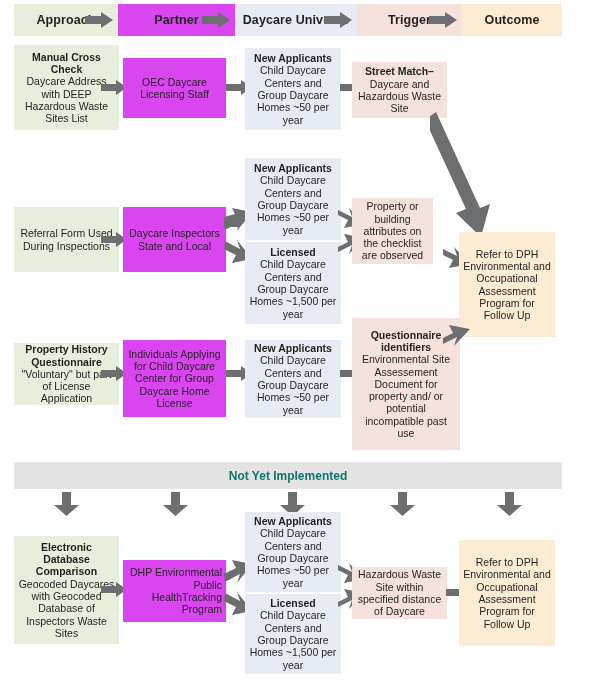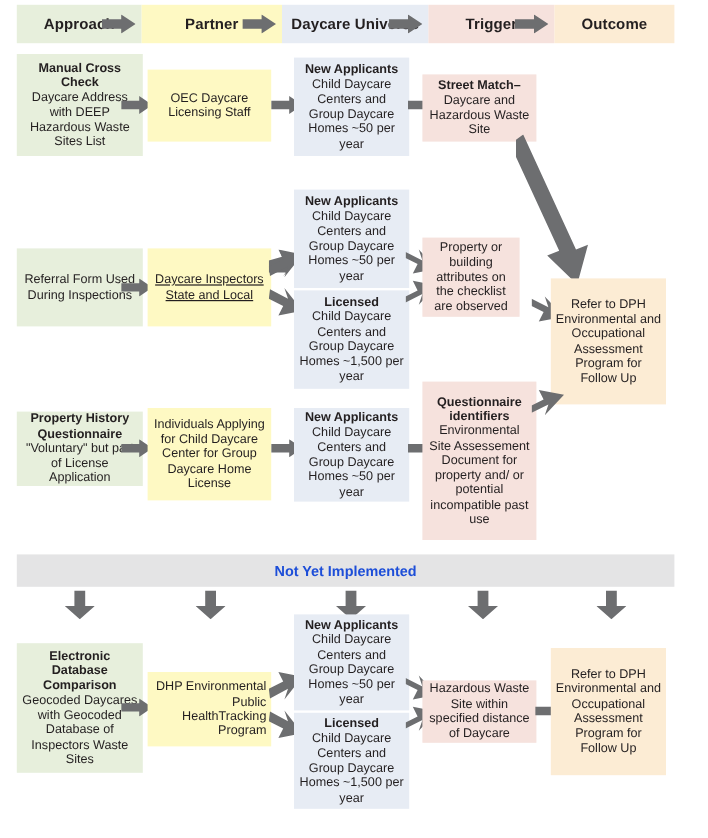--- a/index.html
+++ b/index.html
@@ -60,21 +60,21 @@
     width: 100%;
     font-size: 10.5px;
   }
   .box .hd {
     font-weight: bold;
     display: block;
   }
 
   
   .c-approach { background: #e7efdc; }
-  .c-partner  { background: #fef9c3; }
+  .c-partner  { background: #d946ef; }
   .c-universe { background: #e7ecf4; }
   .c-trigger  { background: #f6e2dd; }
   .c-outcome  { background: #fcecd4; }
   .c-band     { background: #e4e4e5; }
 
   
   .arrow-r, .arrow-d {
     position: absolute;
   }
   .arrow-r svg, .arrow-d svg, .arrow-diag svg { display: block; }
@@ -87,21 +87,21 @@
     top: 462px;
     width: 548px;
     height: 27px;
     display: flex;
     align-items: center;
     justify-content: center;
   }
   .nyi-label {
     font-size: 12px;
     font-weight: bold;
-    color: #1d4ed8;
+    color: #0f766e;
   }
 </style>
 </head>
 <body>
 
 <div id="canvas">
 
   <div class="header-band">
     <div class="hdr-seg c-approach" style="left:0px;width:104px;">
       <span class="hdr-label">Approach</span>
@@ -184,21 +184,21 @@
   <div class="box c-approach" style="left:14px;top:207px;width:105px;height:65px;">
     <span class="txt"><span>Referral Form Used During Inspections</span></span>
   </div>
 
   <div class="arrow-r" style="left:101px;top:232px;">
     <svg width="26" height="15" viewBox="0 0 26 15">
         <path d="M0 4 H15 V0 L26 7.5 L15 15 V11 H0 Z" fill="#6d6e70"></path>
       </svg>
   </div>
 
-  <div class="box c-partner" style="left:123px;top:207px;width:103px;height:65px;text-decoration:underline;">
+  <div class="box c-partner" style="left:123px;top:207px;width:103px;height:65px;">
     <span class="txt">Daycare Inspectors State and Local</span>
   </div>
 
   <div class="arrow-r" style="left:224px;top:208px;">
     <svg width="28" height="26" viewBox="0 0 28 26">
         <path d="M0 19 L14 19 L12 22 L27 6 L9 1 L11 6 L0 9 Z" fill="#6d6e70"></path>
         <path d="M1 22 L16 14 L13 23 L28 4 L8 0 L12 8 L0 14 Z" fill="#6d6e70"></path>
       </svg>
   </div>
 
@@ -265,21 +265,21 @@
   <div class="box c-universe" style="left:245px;top:340px;width:96px;height:78px;">
     <span class="txt"><span class="hd">New Applicants</span><span>Child Daycare Centers and Group Daycare Homes ~50 per year</span></span>
   </div>
 
   <div class="arrow-r" style="left:340px;top:366px;">
     <svg width="26" height="15" viewBox="0 0 26 15">
         <path d="M0 4 H15 V0 L26 7.5 L15 15 V11 H0 Z" fill="#6d6e70"></path>
       </svg>
   </div>
 
-  <div class="box c-trigger" style="left:352px;top:318px;width:95px;height:132px;">
+  <div class="box c-trigger" style="left:352px;top:318px;width:108px;height:132px;">
     <span class="txt"><span class="hd">Questionnaire identifiers</span><span>Environmental Site Assessement Document for property and/ or potential incompatible past use</span></span>
   </div>
 
   <div class="arrow-r" style="left:443px;top:325px;">
     <svg width="27" height="24" viewBox="0 0 27 24">
         <path d="M0 19 L14 12 L11 21 L27 4 L6 0 L10 8 L0 13 Z" fill="#6d6e70"></path>
       </svg>
   </div>
 
   <div class="nyi-band c-band">

